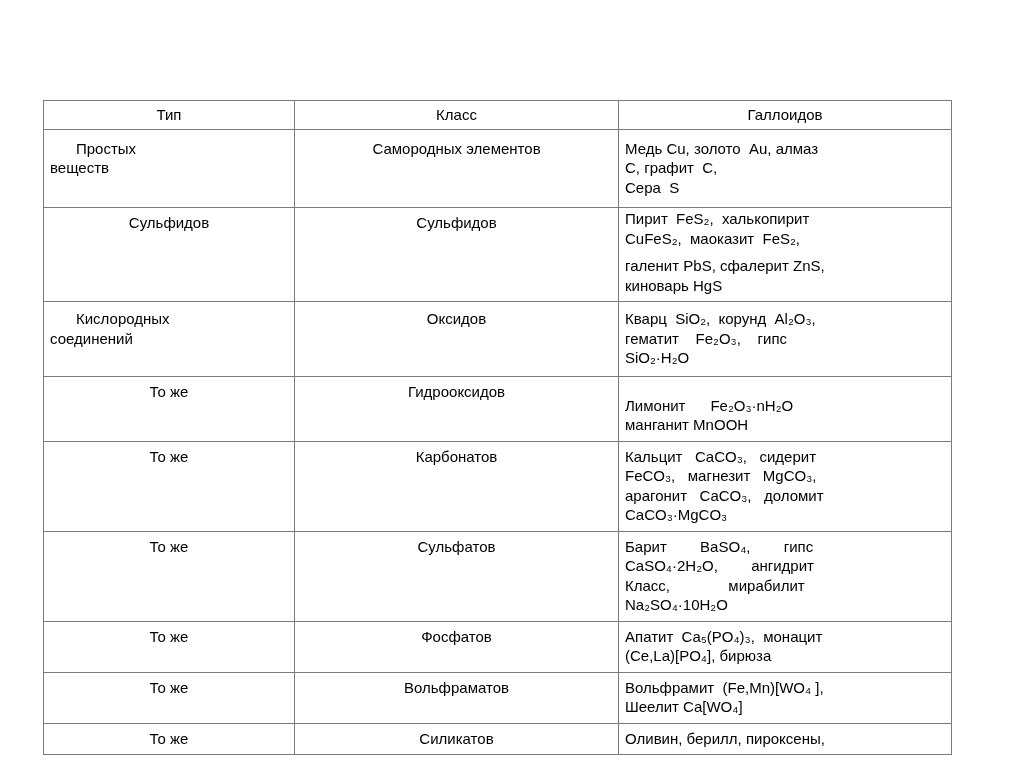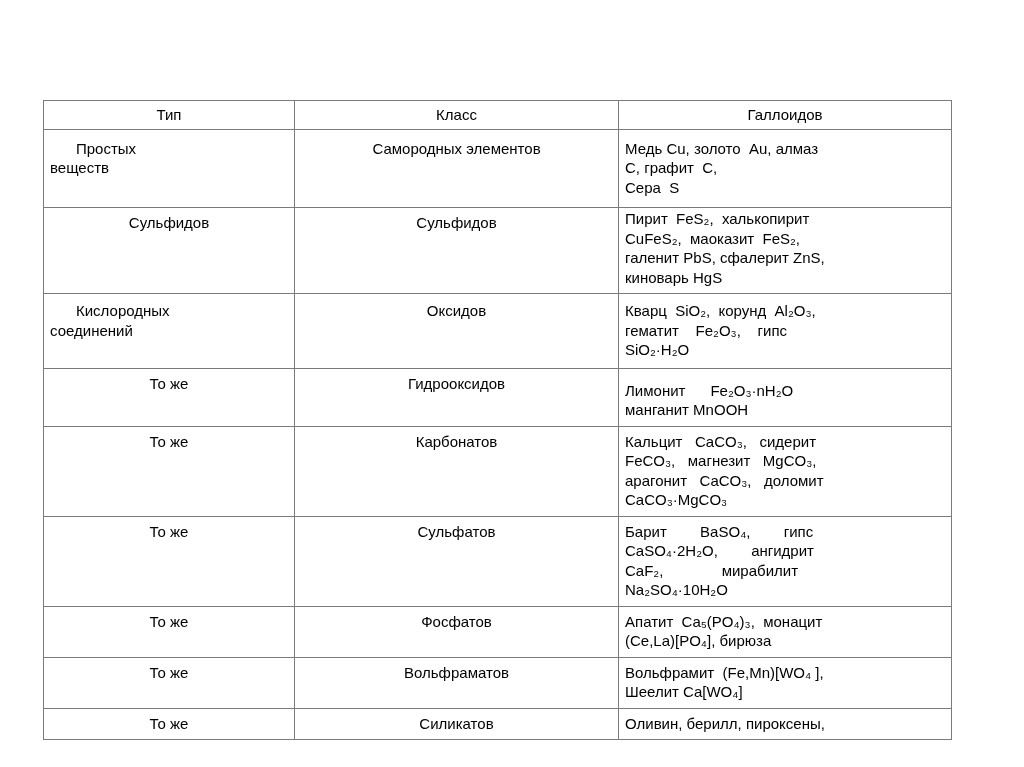--- a/index.html
+++ b/index.html
@@ -128,61 +128,61 @@
               <span style="display: block; white-space: pre;">С, графит  C,</span>
               <span style="display: block; white-space: pre;">Сера  S</span>
             </td>
           </tr>
           <tr>
             <td class="type-cell" style="padding-top: 5px; padding-bottom: 6px;">Сульфидов</td>
             <td class="class-cell" style="padding-top: 5px; padding-bottom: 6px;">Сульфидов</td>
             <td class="min-cell nojust" style="padding-top: 1px; padding-bottom: 6px;">
               <span style="display: block; white-space: pre;">Пирит  FeS₂,  халькопирит</span>
               <span style="display: block; white-space: pre;">CuFeS₂,  маоказит  FeS₂,</span>
-              <span style="display: block; white-space: pre;">галенит PbS, сфалерит ZnS,</span>
+              <span style="display: block; white-space: pre; margin-top: 8px;">галенит PbS, сфалерит ZnS,</span>
               <span style="display: block; white-space: pre;">киноварь HgS</span>
             </td>
           </tr>
           <tr>
             <td class="type-cell two-line" style="padding-top: 7px; padding-bottom: 8px;">
               <span class="ln1">Кислородных</span>
               <span class="ln2">соединений</span>
             </td>
             <td class="class-cell" style="padding-top: 7px; padding-bottom: 8px;">Оксидов</td>
             <td class="min-cell nojust" style="padding-top: 7px; padding-bottom: 8px;">
               <span style="display: block; white-space: pre;">Кварц  SiO₂,  корунд  Al₂O₃,</span>
               <span style="display: block; white-space: pre;">гематит    Fe₂O₃,    гипс</span>
               <span style="display: block; white-space: pre;">SiO₂·H₂O</span>
             </td>
           </tr>
           <tr>
             <td class="type-cell" style="padding-top: 5px; padding-bottom: 6px;">То же</td>
             <td class="class-cell" style="padding-top: 5px; padding-bottom: 6px;">Гидрооксидов</td>
-            <td class="min-cell nojust" style="padding-top: 12px; padding-bottom: 6px;">
+            <td class="min-cell nojust" style="padding-top: 19px; padding-bottom: 6px;">
               <span style="display: block; white-space: pre;">Лимонит      Fe₂O₃·nH₂O</span>
               <span style="display: block; white-space: pre;">манганит MnOOH</span>
             </td>
           </tr>
           <tr>
             <td class="type-cell" style="padding-top: 5px; padding-bottom: 6px;">То же</td>
             <td class="class-cell" style="padding-top: 5px; padding-bottom: 6px;">Карбонатов</td>
             <td class="min-cell nojust" style="padding-top: 5px; padding-bottom: 6px;">
               <span style="display: block; white-space: pre;">Кальцит   CaCO₃,   сидерит</span>
               <span style="display: block; white-space: pre;">FeCO₃,   магнезит   MgCO₃,</span>
               <span style="display: block; white-space: pre;">арагонит   CaCO₃,   доломит</span>
               <span style="display: block; white-space: pre;">CaCO₃·MgCO₃</span>
             </td>
           </tr>
           <tr>
             <td class="type-cell" style="padding-top: 5px; padding-bottom: 6px;">То же</td>
             <td class="class-cell" style="padding-top: 5px; padding-bottom: 6px;">Сульфатов</td>
             <td class="min-cell nojust" style="padding-top: 5px; padding-bottom: 6px; text-align: center;">
               <span style="display: block; white-space: pre;">Барит        BaSO₄,        гипс</span>
               <span style="display: block; white-space: pre;">CaSO₄·2H₂O,        ангидрит</span>
-              <span style="display: block; white-space: pre;">CaF₂,              мирабилит</span>
+              <span style="display: block; white-space: pre;">Класс,              мирабилит</span>
               <span style="display: block; white-space: pre;">Na₂SO₄·10H₂O</span>
             </td>
           </tr>
           <tr>
             <td class="type-cell" style="padding-top: 5px; padding-bottom: 6px;">То же</td>
             <td class="class-cell" style="padding-top: 5px; padding-bottom: 6px;">Фосфатов</td>
             <td class="min-cell nojust" style="padding-top: 5px; padding-bottom: 6px;">
               <span style="display: block; white-space: pre;">Апатит  Ca₅(PO₄)₃,  монацит</span>
               <span style="display: block; white-space: pre;">(Ce,La)[PO₄], бирюза</span>
             </td>

